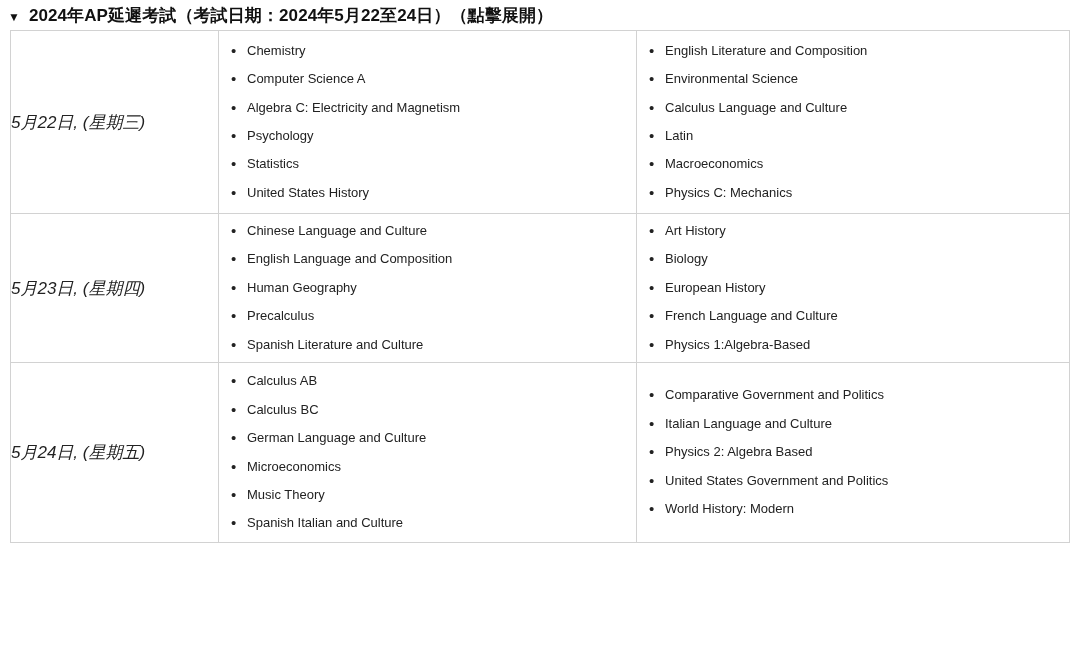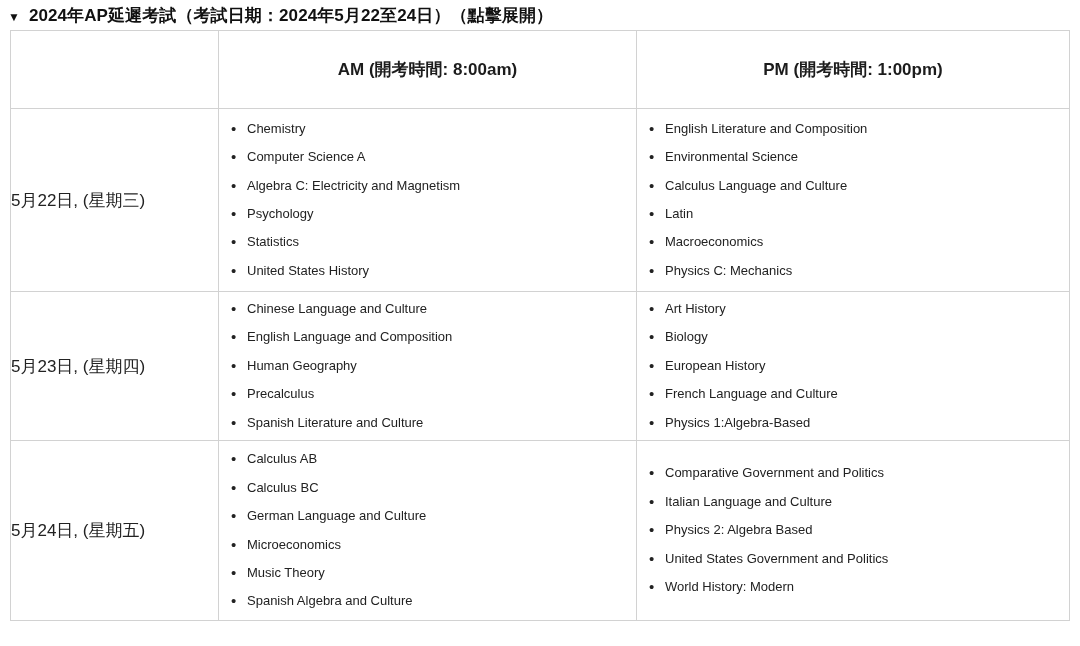--- a/index.html
+++ b/index.html
@@ -63,20 +63,21 @@
     font-weight: bold;
     color: #1c1c1c;
     text-align: center;
   }
   td.date-cell {
     font-size: 17px;
     color: #222;
     padding-left: 8px;
     text-align: left;
     white-space: nowrap;
+    font-style: italic;
   }
   td.list-cell { padding: 6px 4px; }
   ul.exam-list {
     margin: 0;
     padding: 0 0 0 28px;
     list-style: none;
   }
   ul.exam-list li {
     position: relative;
     font-size: 13px;
@@ -101,25 +102,20 @@
     <span class="title-text">2024年AP延遲考試（考試日期：2024年5月22至24日）（點擊展開）</span>
   </div>
 
   <table class="schedule">
     <colgroup>
       <col class="c-date">
       <col class="c-am">
       <col class="c-pm">
     </colgroup>
     <tbody>
-        <tr class="r-header">
-      <th class="col-head"></th>
-      <th class="col-head">AM (開考時間: 8:00am)</th>
-      <th class="col-head">PM (開考時間: 1:00pm)</th>
-    </tr>
     <tr class="r-day1">
       <td class="date-cell">5月22日, (星期三)</td>
       <td class="list-cell">
         <ul class="exam-list">
               <li>Chemistry</li>
               <li>Computer Science A</li>
               <li>Algebra C: Electricity and Magnetism</li>
               <li>Psychology</li>
               <li>Statistics</li>
               <li>United States History</li>
@@ -159,21 +155,21 @@
     </tr>
     <tr class="r-day3">
       <td class="date-cell">5月24日, (星期五)</td>
       <td class="list-cell">
         <ul class="exam-list">
               <li>Calculus AB</li>
               <li>Calculus BC</li>
               <li>German Language and Culture</li>
               <li>Microeconomics</li>
               <li>Music Theory</li>
-              <li>Spanish Algebra and Culture</li>
+              <li>Spanish Italian and Culture</li>
             </ul>
       </td>
       <td class="list-cell">
         <ul class="exam-list">
               <li>Comparative Government and Politics</li>
               <li>Italian Language and Culture</li>
               <li>Physics 2: Algebra Based</li>
               <li>United States Government and Politics</li>
               <li>World History: Modern</li>
             </ul>

